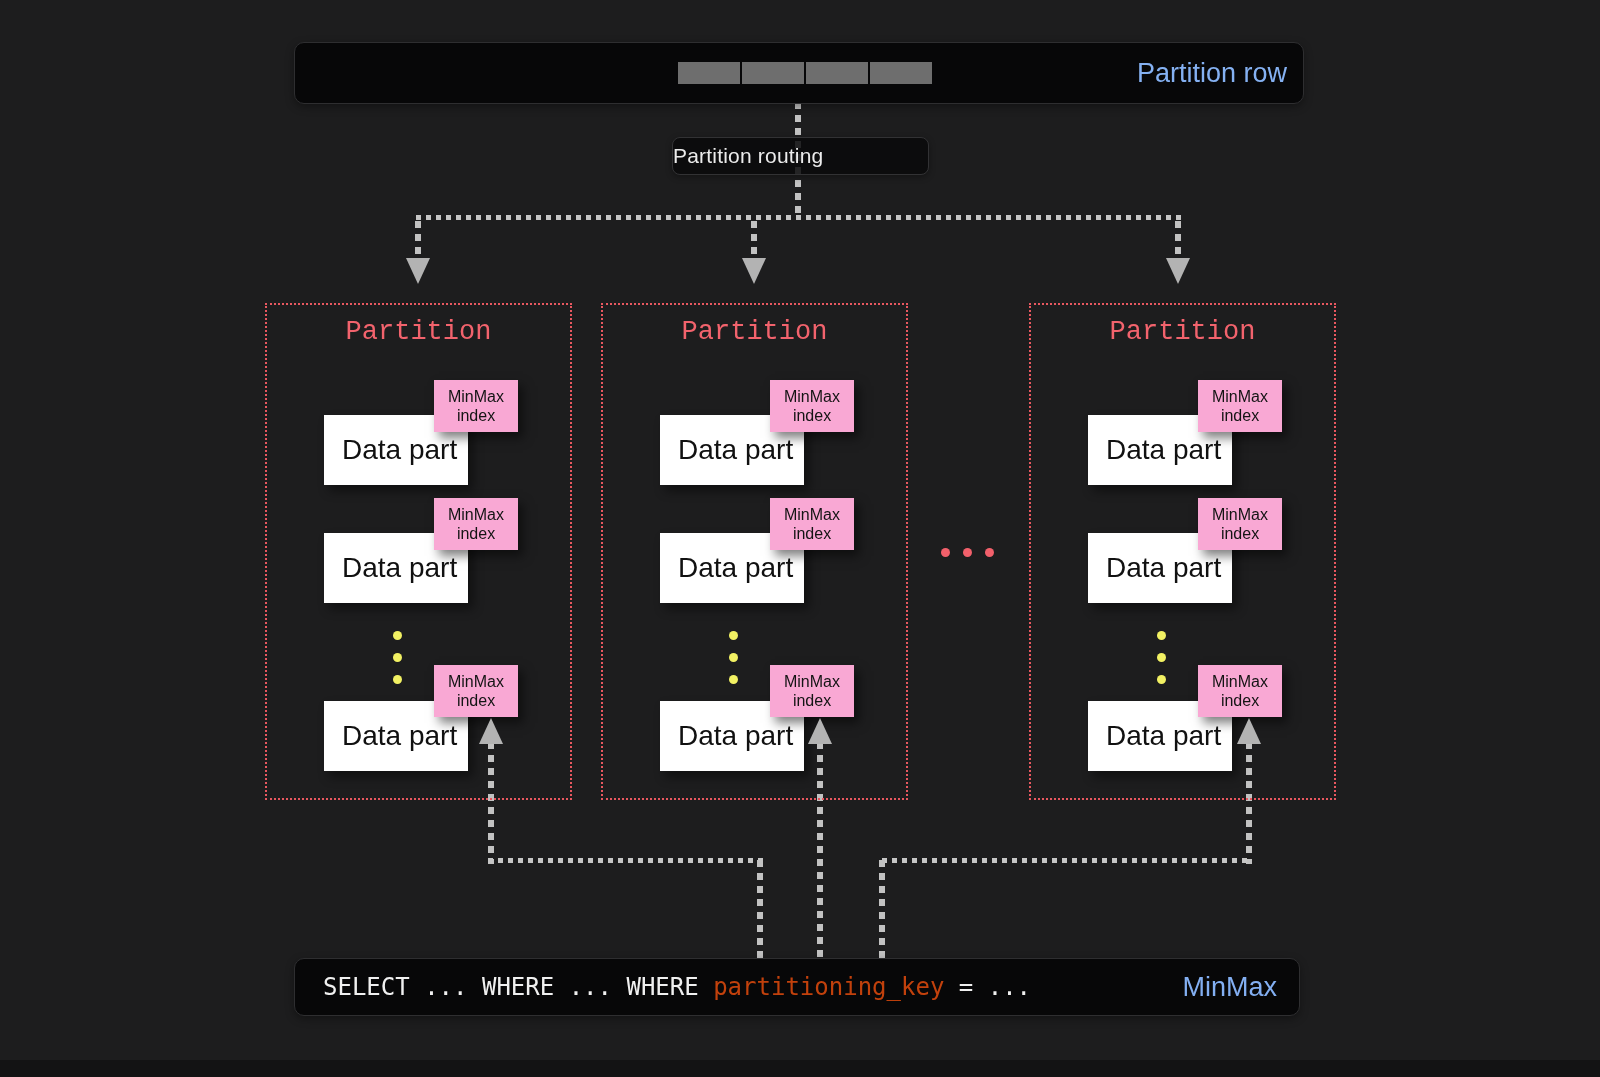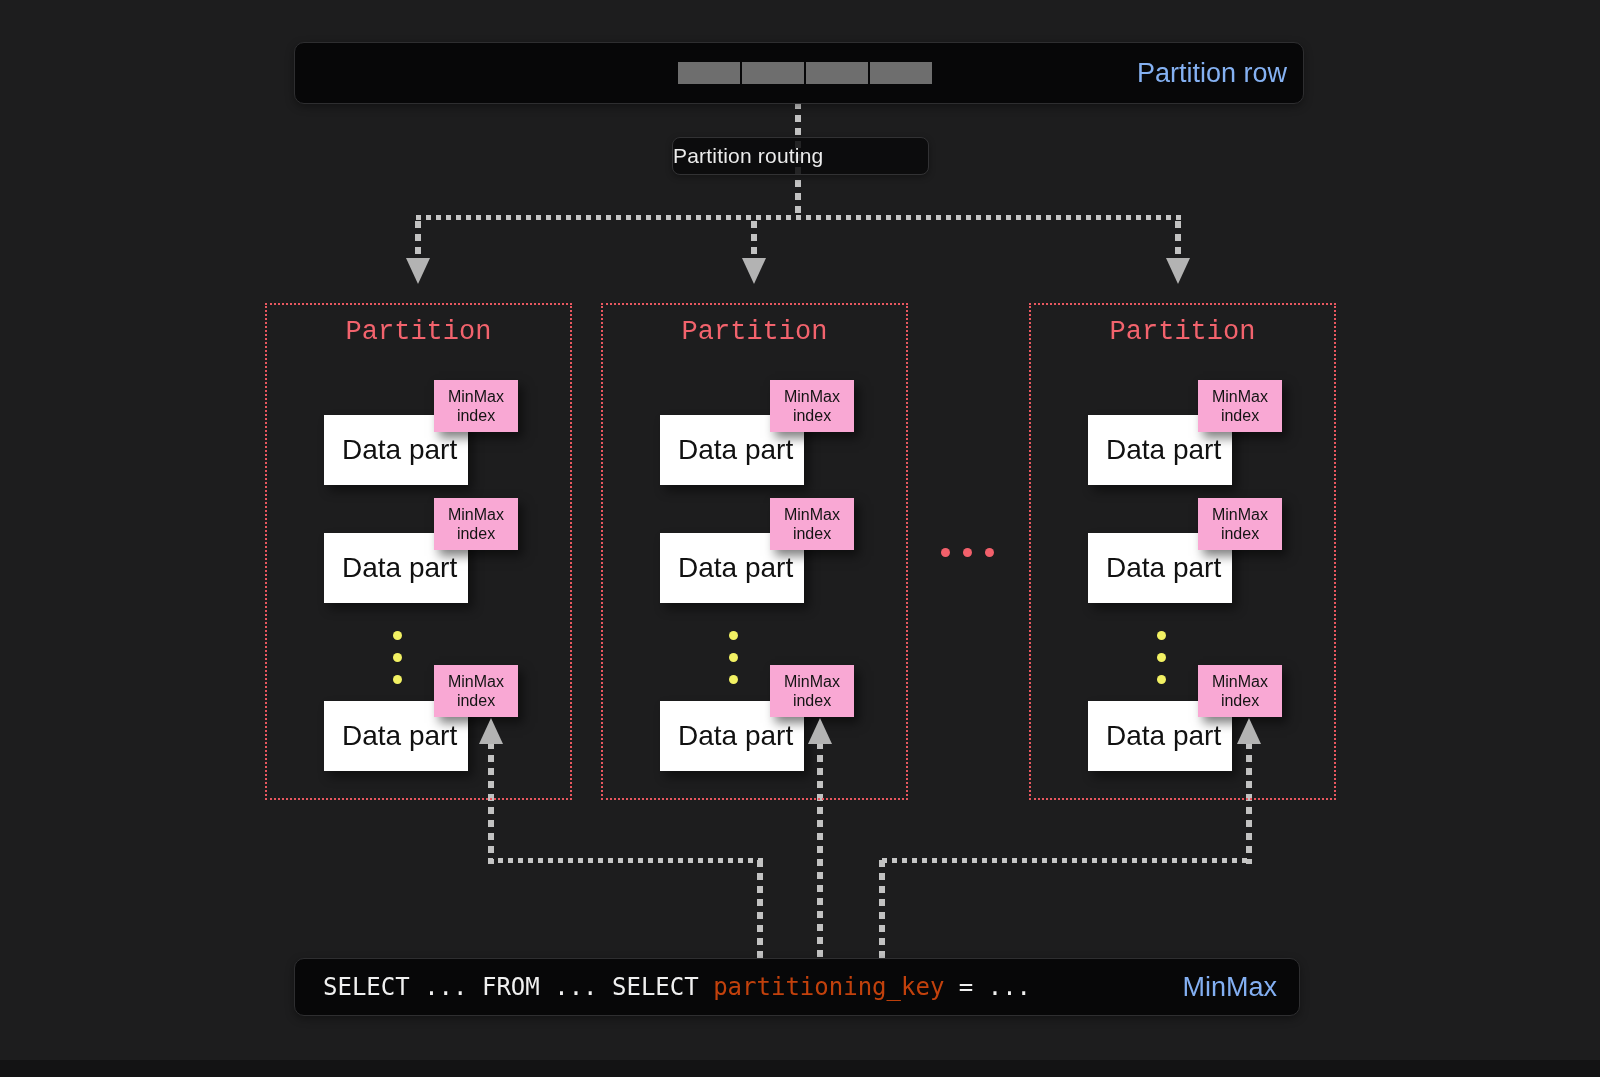--- a/index.html
+++ b/index.html
@@ -209,18 +209,18 @@
   <div class="tri tri-up" style="left:1237px;top:718px;z-index:3;"></div>
   <div class="vdash" style="left:1246px;top:742px;height:122px;"></div>
 
   <div class="hdash" style="left:488px;top:858px;width:276px;"></div>
   <div class="hdash" style="left:882px;top:858px;width:370px;"></div>
   <div class="vdash" style="left:757px;top:860px;height:98px;"></div>
   <div class="vdash" style="left:879px;top:860px;height:98px;"></div>
 
 
   <div class="panel query-panel">
-    <div class="sql"><span>SELECT ... FROM ... SELECT </span><span class="key">partitioning_key</span><span> = ...</span></div>
+    <div class="sql"><span>SELECT ... WHERE ... WHERE </span><span class="key">partitioning_key</span><span> = ...</span></div>
     <span class="query-label">MinMax</span>
   </div>
 
   <div class="bottom-strip"></div>
 </div>
 
 </body></html>

